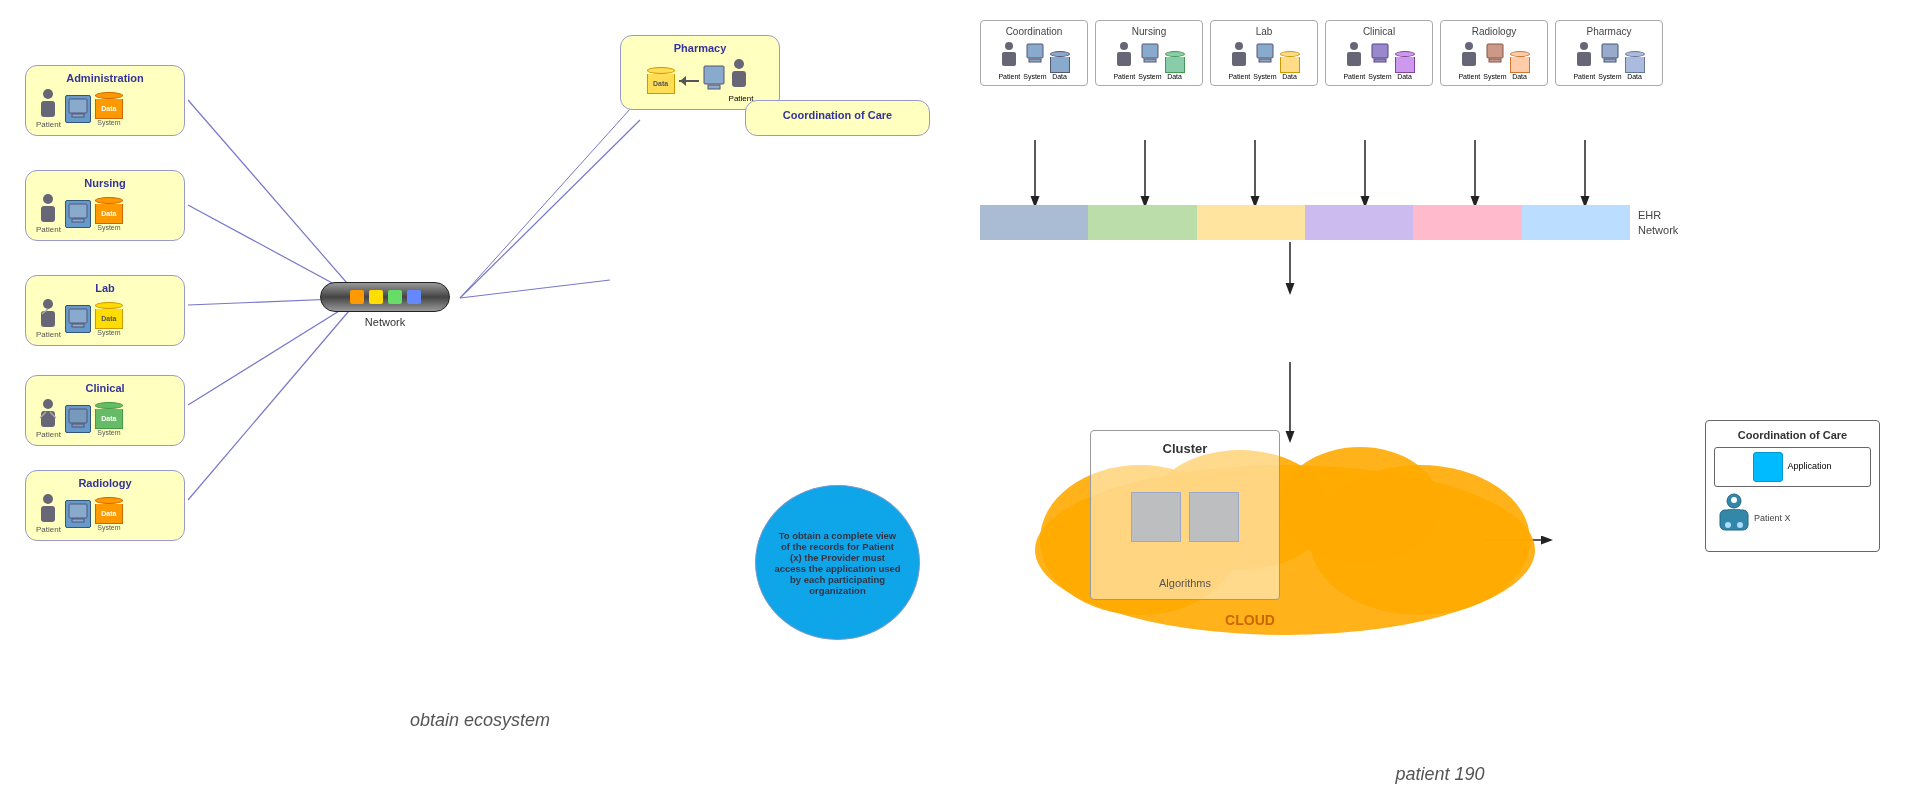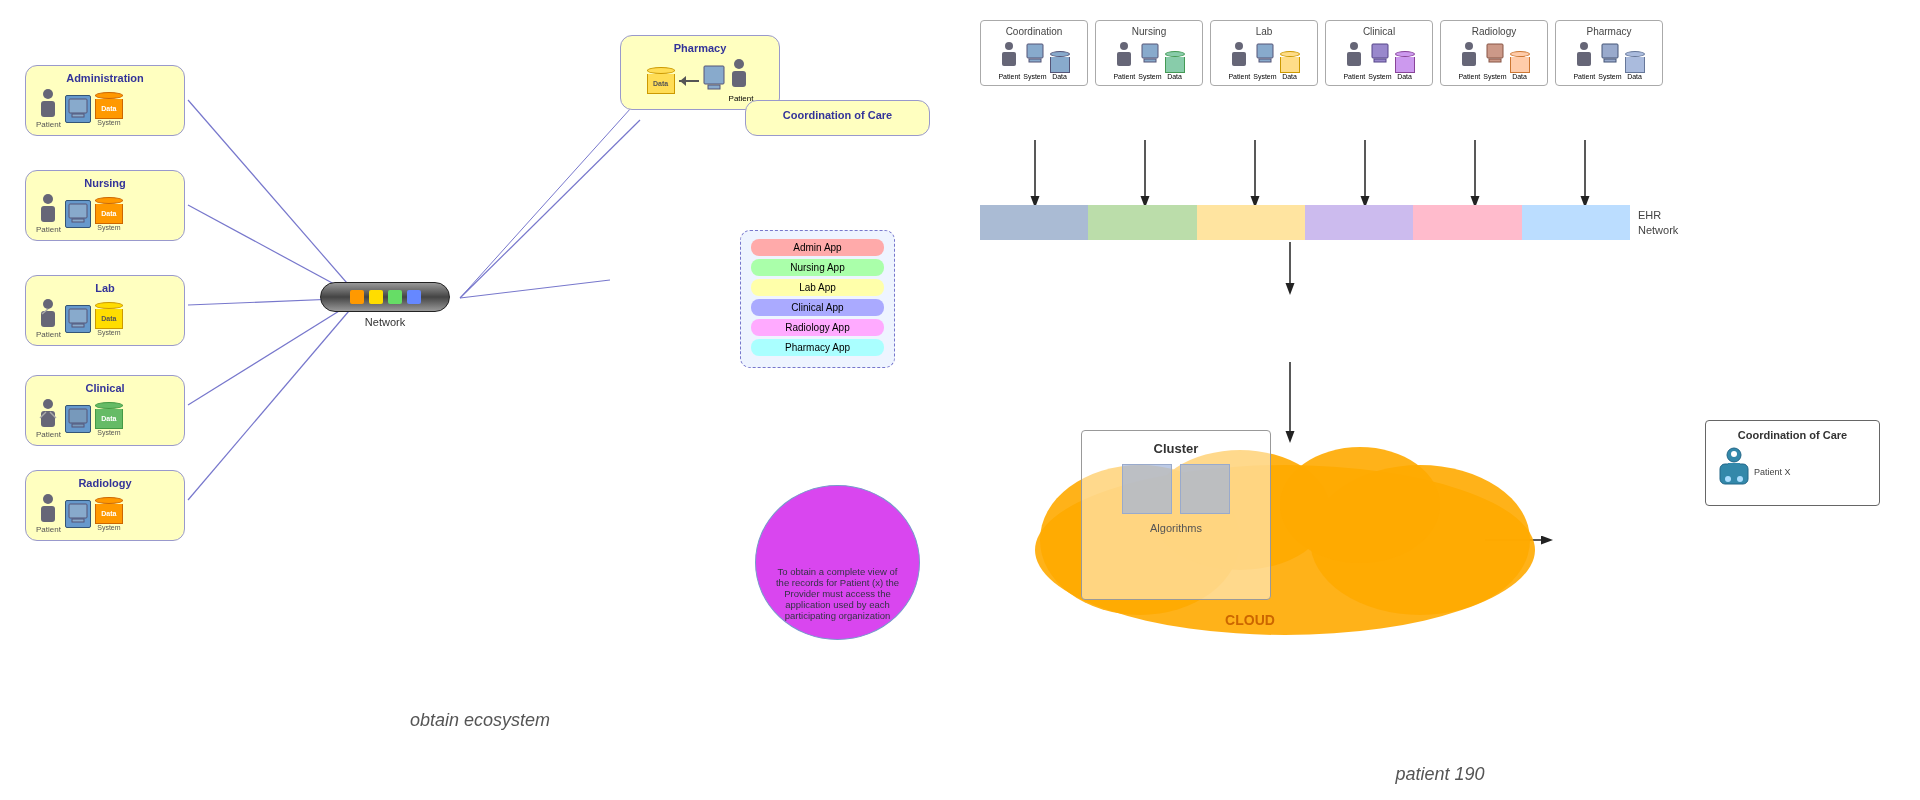--- a/index.html
+++ b/index.html
@@ -301,30 +301,22 @@
             </svg>
           <div style="font-size:8px;text-align:center;">Patient</div>
         </div>
       </div>
     </div>
 
     <div style="position:absolute;top:80px;right:10px;background:#ffffc0;border:1.5px solid #9999cc;border-radius:12px;padding:8px 12px;width:185px;">
       <div style="font-size:11px;font-weight:bold;color:#333399;text-align:center;margin-bottom:6px;">Coordination of Care</div>
     </div>
 
-    <div style="position:absolute;top:210px;right:45px;background:rgba(200,220,255,0.3);border:1.5px dashed #7777cc;border-radius:10px;padding:8px 10px;width:155px;">
-      <div style="font-size:10px;padding:3px 8px;border-radius:8px;margin-bottom:3px;text-align:center;background:#ffaaaa;">Admin App</div>
-      <div style="font-size:10px;padding:3px 8px;border-radius:8px;margin-bottom:3px;text-align:center;background:#aaffaa;">Nursing App</div>
-      <div style="font-size:10px;padding:3px 8px;border-radius:8px;margin-bottom:3px;text-align:center;background:#ffffaa;">Lab App</div>
-      <div style="font-size:10px;padding:3px 8px;border-radius:8px;margin-bottom:3px;text-align:center;background:#aaaaff;">Clinical App</div>
-      <div style="font-size:10px;padding:3px 8px;border-radius:8px;margin-bottom:3px;text-align:center;background:#ffaaff;">Radiology App</div>
-      <div style="font-size:10px;padding:3px 8px;border-radius:8px;margin-bottom:3px;text-align:center;background:#aaffff;">Pharmacy App</div>
-    </div>
-
-    <div style="position:absolute;bottom:60px;right:20px;background:#d946ef;border:1.5px solid #7799cc;border-radius:50%;width:165px;height:155px;display:flex;align-items:flex-end;justify-content:center;padding:18px;">
+
+    <div style="position:absolute;bottom:60px;right:20px;background:#0ea5e9;border:1.5px solid #7799cc;border-radius:50%;width:165px;height:155px;display:flex;align-items:center;justify-content:center;padding:18px;font-weight:bold;">
       <div style="font-size:9.5px;text-align:center;color:#334;">To obtain a complete view of the records for Patient (x) the Provider must access the application used by each participating organization</div>
     </div>
 
   </div>
   <div class="caption-left">obtain ecosystem</div>
 </div>
 
 <div class="right-panel">
   <div class="diagram-right">
 
@@ -519,36 +511,40 @@
       <svg width="530" height="230" viewBox="0 0 530 230">
         <ellipse cx="265" cy="140" rx="250" ry="85" fill="#ffaa00" opacity="0.9"></ellipse>
         <ellipse cx="120" cy="130" rx="100" ry="75" fill="#ffaa00" opacity="0.9"></ellipse>
         <ellipse cx="400" cy="130" rx="110" ry="75" fill="#ffaa00" opacity="0.9"></ellipse>
         <ellipse cx="220" cy="100" rx="90" ry="60" fill="#ffaa00" opacity="0.9"></ellipse>
         <ellipse cx="340" cy="95" rx="80" ry="58" fill="#ffaa00" opacity="0.9"></ellipse>
         <text x="230" y="215" font-size="14" font-weight="bold" fill="#cc6600" text-anchor="middle">CLOUD</text>
       </svg>
 
       
-      <div style="position:absolute;top:20px;left:61px;width:190px;height:170px;background:rgba(255,255,255,0.5);border:1.5px solid #999;border-radius:4px;display:flex;flex-direction:column;align-items:center;justify-content:flex-start;padding:10px;">
+      <div style="position:absolute;top:20px;left:70px;width:190px;height:170px;background:rgba(255,255,255,0.5);border:1.5px solid #999;border-radius:4px;display:flex;flex-direction:column;align-items:center;justify-content:space-between;padding:10px;">
         <div style="font-size:13px;font-weight:bold;color:#333;margin-bottom:8px;">Cluster</div>
         <div style="display:flex;gap:8px;margin-bottom:8px;">
           <div style="width:50px;height:50px;background:rgba(160,180,220,0.7);border:1px solid #99aacc;"></div>
           <div style="width:50px;height:50px;background:rgba(160,180,220,0.7);border:1px solid #99aacc;"></div>
         </div>
         <div style="font-size:11px;color:#555;">Algorithms</div>
       </div>
 
       
     </div>
 
     <div style="position:absolute;top:400px;right:20px;width:175px;">
       <div style="background:#fff;border:1.5px solid #666;border-radius:4px;padding:8px;text-align:center;">
         <div style="font-size:11px;font-weight:bold;color:#333;margin-bottom:6px;">Coordination of Care</div>
 
+        <div style="background:#fff;border:1px solid #666;padding:4px;border-radius:3px;margin-bottom:6px;display:flex;align-items:center;justify-content:center;gap:4px;">
+          <div style="width:30px;height:30px;background:#00bbff;border-radius:3px;border:1px solid #0099cc;"></div>
+          <div style="font-size:9px;text-align:left;line-height:1.3;">Application</div>
+        </div>
 
         <div style="display:flex;flex-direction:row;align-items:center;margin-top:4px;">
           <svg width="40" height="50" viewBox="0 0 40 50">
             <circle cx="20" cy="8" r="7" fill="#3388aa" stroke="#226688"></circle>
             <rect x="6" y="17" width="28" height="20" rx="5" fill="#3388aa" stroke="#226688"></rect>
             <circle cx="20" cy="7" r="3" fill="#fff"></circle>
             <rect x="14" y="16" width="12" height="6" fill="#3388aa"></rect>
             <circle cx="14" cy="32" r="3" fill="#aaddff"></circle>
             <circle cx="26" cy="32" r="3" fill="#aaddff"></circle>
           </svg>

